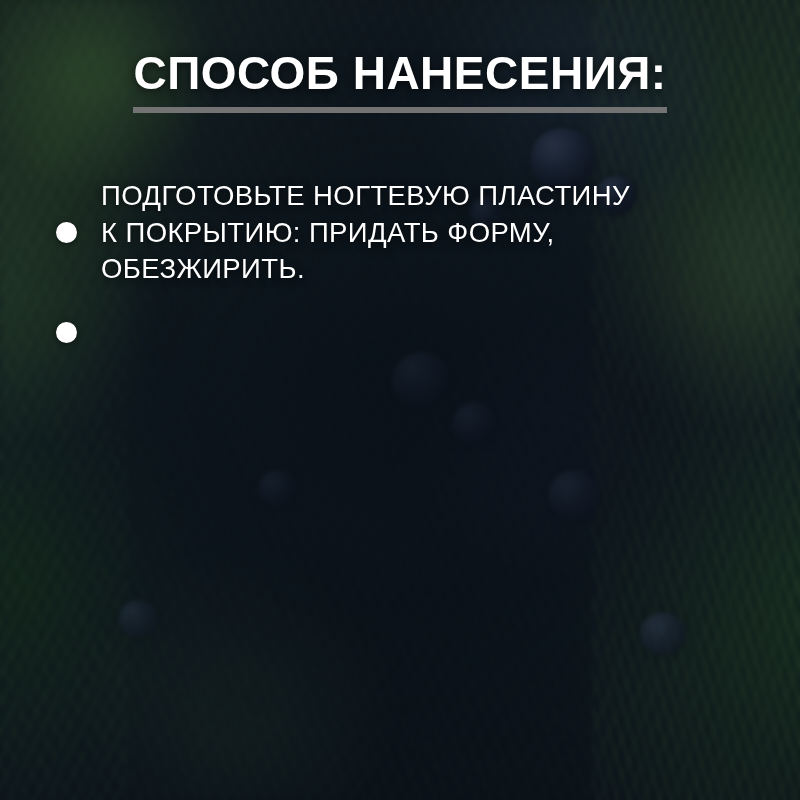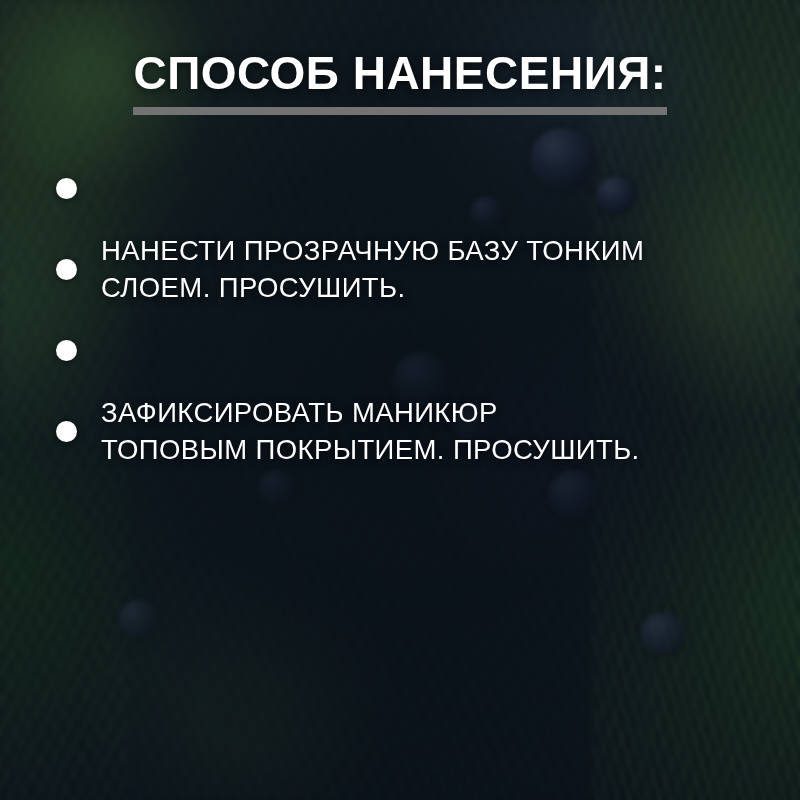--- a/index.html
+++ b/index.html
@@ -113,21 +113,21 @@
     text-align: center;
     font-size: 46px;
     font-weight: 700;
     letter-spacing: 0.5px;
     text-transform: uppercase;
     text-shadow: 0 2px 10px rgba(0,0,0,0.65);
   }
   .title span {
     display: inline-block;
     padding-bottom: 7px;
-    border-bottom: 8px solid #737373;
+    border-bottom: 6px solid #737373;
   }
 
   .list {
     position: absolute;
     top: 178px;
     left: 56px;
     width: 700px;
   }
   .item {
     display: flex;
@@ -182,33 +182,26 @@
   <div class="content">
 
     <div class="title">
       <span>СПОСОБ НАНЕСЕНИЯ:</span>
     </div>
 
     <div class="list">
 
       <div class="item">
         <div class="bullet"></div>
+        <div class="item-text">ПОДГОТОВЬТЕ НОГТЕВУЮ ПЛАСТИНУ
+К ПОКРЫТИЮ: ПРИДАТЬ ФОРМУ,
+ОБЕЗЖИРИТЬ.</div>
       </div>
 
-      <div class="item">
-        <div class="bullet"></div>
-        <div class="item-text">НАНЕСТИ ПРОЗРАЧНУЮ БАЗУ ТОНКИМ
-СЛОЕМ. ПРОСУШИТЬ.</div>
-      </div>
 
       <div class="item">
         <div class="bullet"></div>
       </div>
 
-      <div class="item">
-        <div class="bullet"></div>
-        <div class="item-text">ЗАФИКСИРОВАТЬ МАНИКЮР
-ТОПОВЫМ ПОКРЫТИЕМ. ПРОСУШИТЬ.</div>
-      </div>
 
     </div>
   </div>
 </div>
 
 </body></html>

